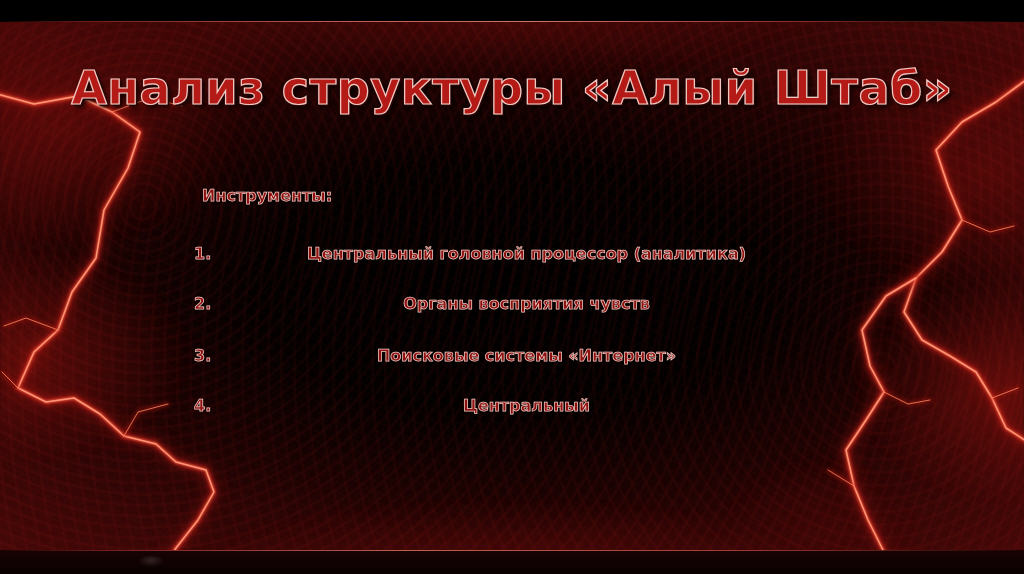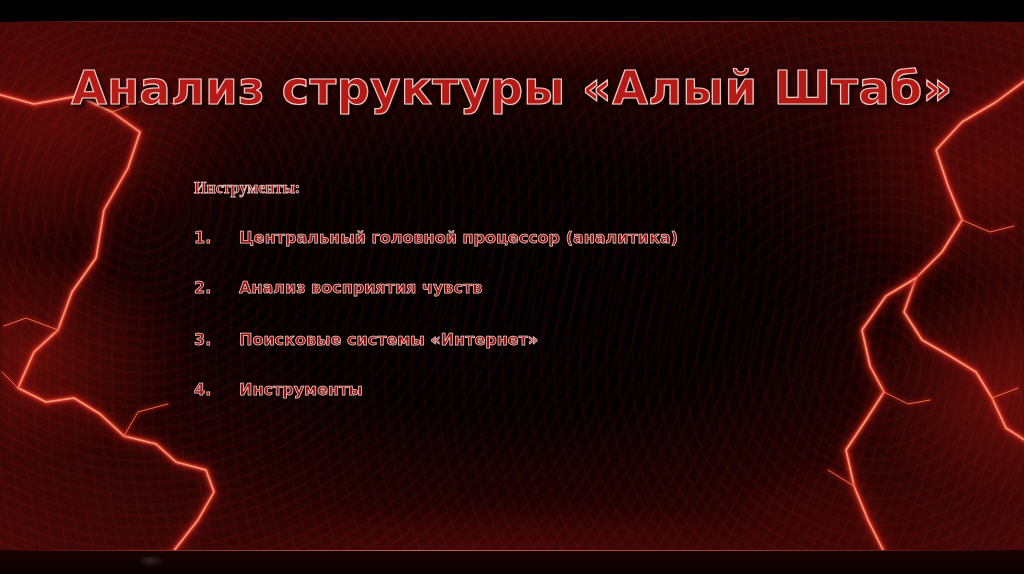--- a/index.html
+++ b/index.html
@@ -170,40 +170,40 @@
   }
 
   #summary-heading { margin: 0; }
 
   #goal-paragraph {
     margin: 0;
     padding-top: 34px;
     max-width: 600px;
   }
 
-  #tools-heading { margin: 0; padding-top: 25px; font-family: Liberation Serif, serif; }
+  #tools-heading { margin: 8px; padding-top: 25px; }
 
   #tools-list {
     list-style: none;
     margin: 0;
     padding: 24px 0 0 0;
   }
   #tools-list li {
     position: relative;
     padding-left: 45px;
     margin-bottom: 24px;
   }
   #tools-list li:last-child { margin-bottom: 0; }
   .item-number {
     position: absolute;
     left: 0;
     top: 0;
     width: 34px;
   }
-  .item-text { display: block; }
+  .item-text { display: block; text-align: center; }
 
   
   #tools-list li[data-index="1"] { margin-bottom: 26px; }
 </style>
 </head>
 <body>
 
 <div id="slide">
 
   <div class="bg-layer" id="bg-vignette"></div>
@@ -269,26 +269,26 @@
 
     <p class="txt" id="tools-heading">Инструменты:</p>
 
     <ol class="txt" id="tools-list">
       <li data-index="0">
         <span class="item-number">1.</span>
         <span class="item-text">Центральный головной процессор (аналитика)</span>
       </li>
       <li data-index="1">
         <span class="item-number">2.</span>
-        <span class="item-text">Анализ восприятия чувств</span>
+        <span class="item-text">Органы восприятия чувств</span>
       </li>
       <li data-index="2">
         <span class="item-number">3.</span>
         <span class="item-text">Поисковые системы «Интернет»</span>
       </li>
       <li data-index="3">
         <span class="item-number">4.</span>
-        <span class="item-text">Инструменты</span>
+        <span class="item-text">Центральный</span>
       </li>
     </ol>
 
   </div>
 </div>
 
 </body></html>

